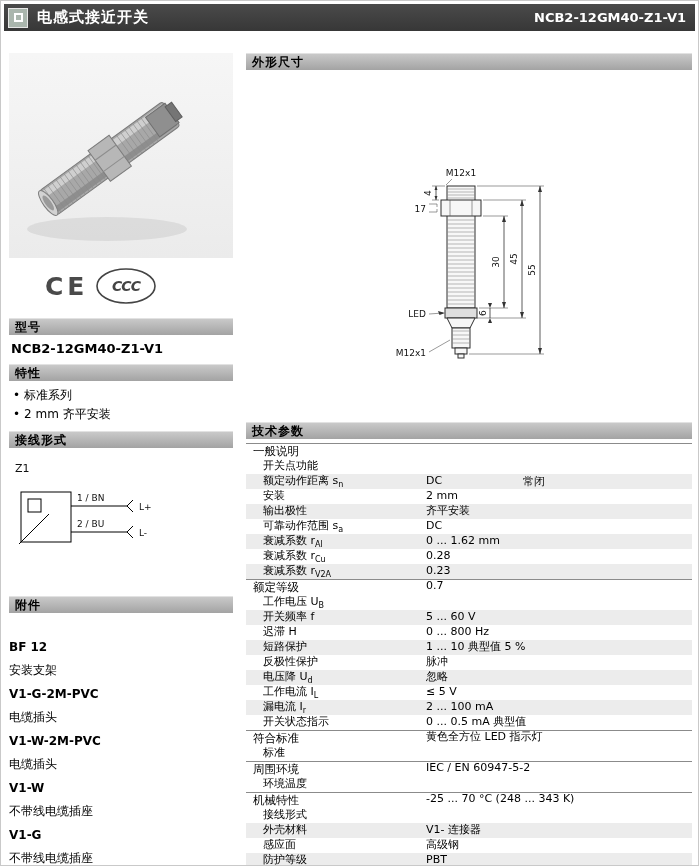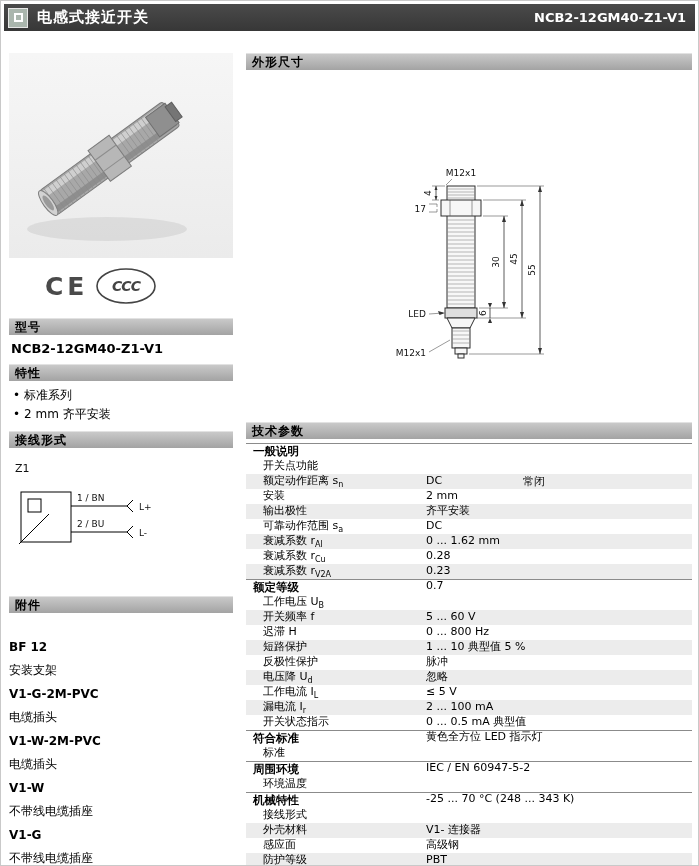--- a/index.html
+++ b/index.html
@@ -40,21 +40,21 @@
   .feature-item::before { content:"•"; position:absolute; left:4px; top:0; }
   .wiring-box { margin:8px 0 20px 0; }
   .accessories { padding:18px 0 0 0; }
   .acc-name { font-size:12px; font-weight:bold; line-height:16px; margin-top:8px; }
   .acc-desc { font-size:12px; line-height:16px; margin-top:7px; }
 
   
   .drawing { height:352px; position:relative; }
   .spec-table { margin-top:4px; }
   .spec-section { border-top:1px solid #8b8b8b; }
-  .spec-title { font-size:11.5px; font-weight:bold; height:15px; line-height:15px; padding-left:7px; }
+  .spec-title { font-size:11.5px; font-weight:normal; height:15px; line-height:15px; padding-left:7px; }
   .trow { display:flex; height:15px; align-items:center; font-size:11px; }
   .trow:nth-of-type(even) { background:#ececec; }
   .tlabel { width:180px; padding-left:17px; white-space:nowrap; overflow:hidden; }
   .tsub { font-size:8px; }
   .tvalue { flex:1; position:relative; white-space:nowrap;margin-top:28px; }
   .tvalue2 { position:absolute; left:97px; top:0; }
 
   
   svg text { font-family:"DejaVu Sans","Liberation Sans",sans-serif; }
   .dtxt { font-size:9px; fill:#111; }

